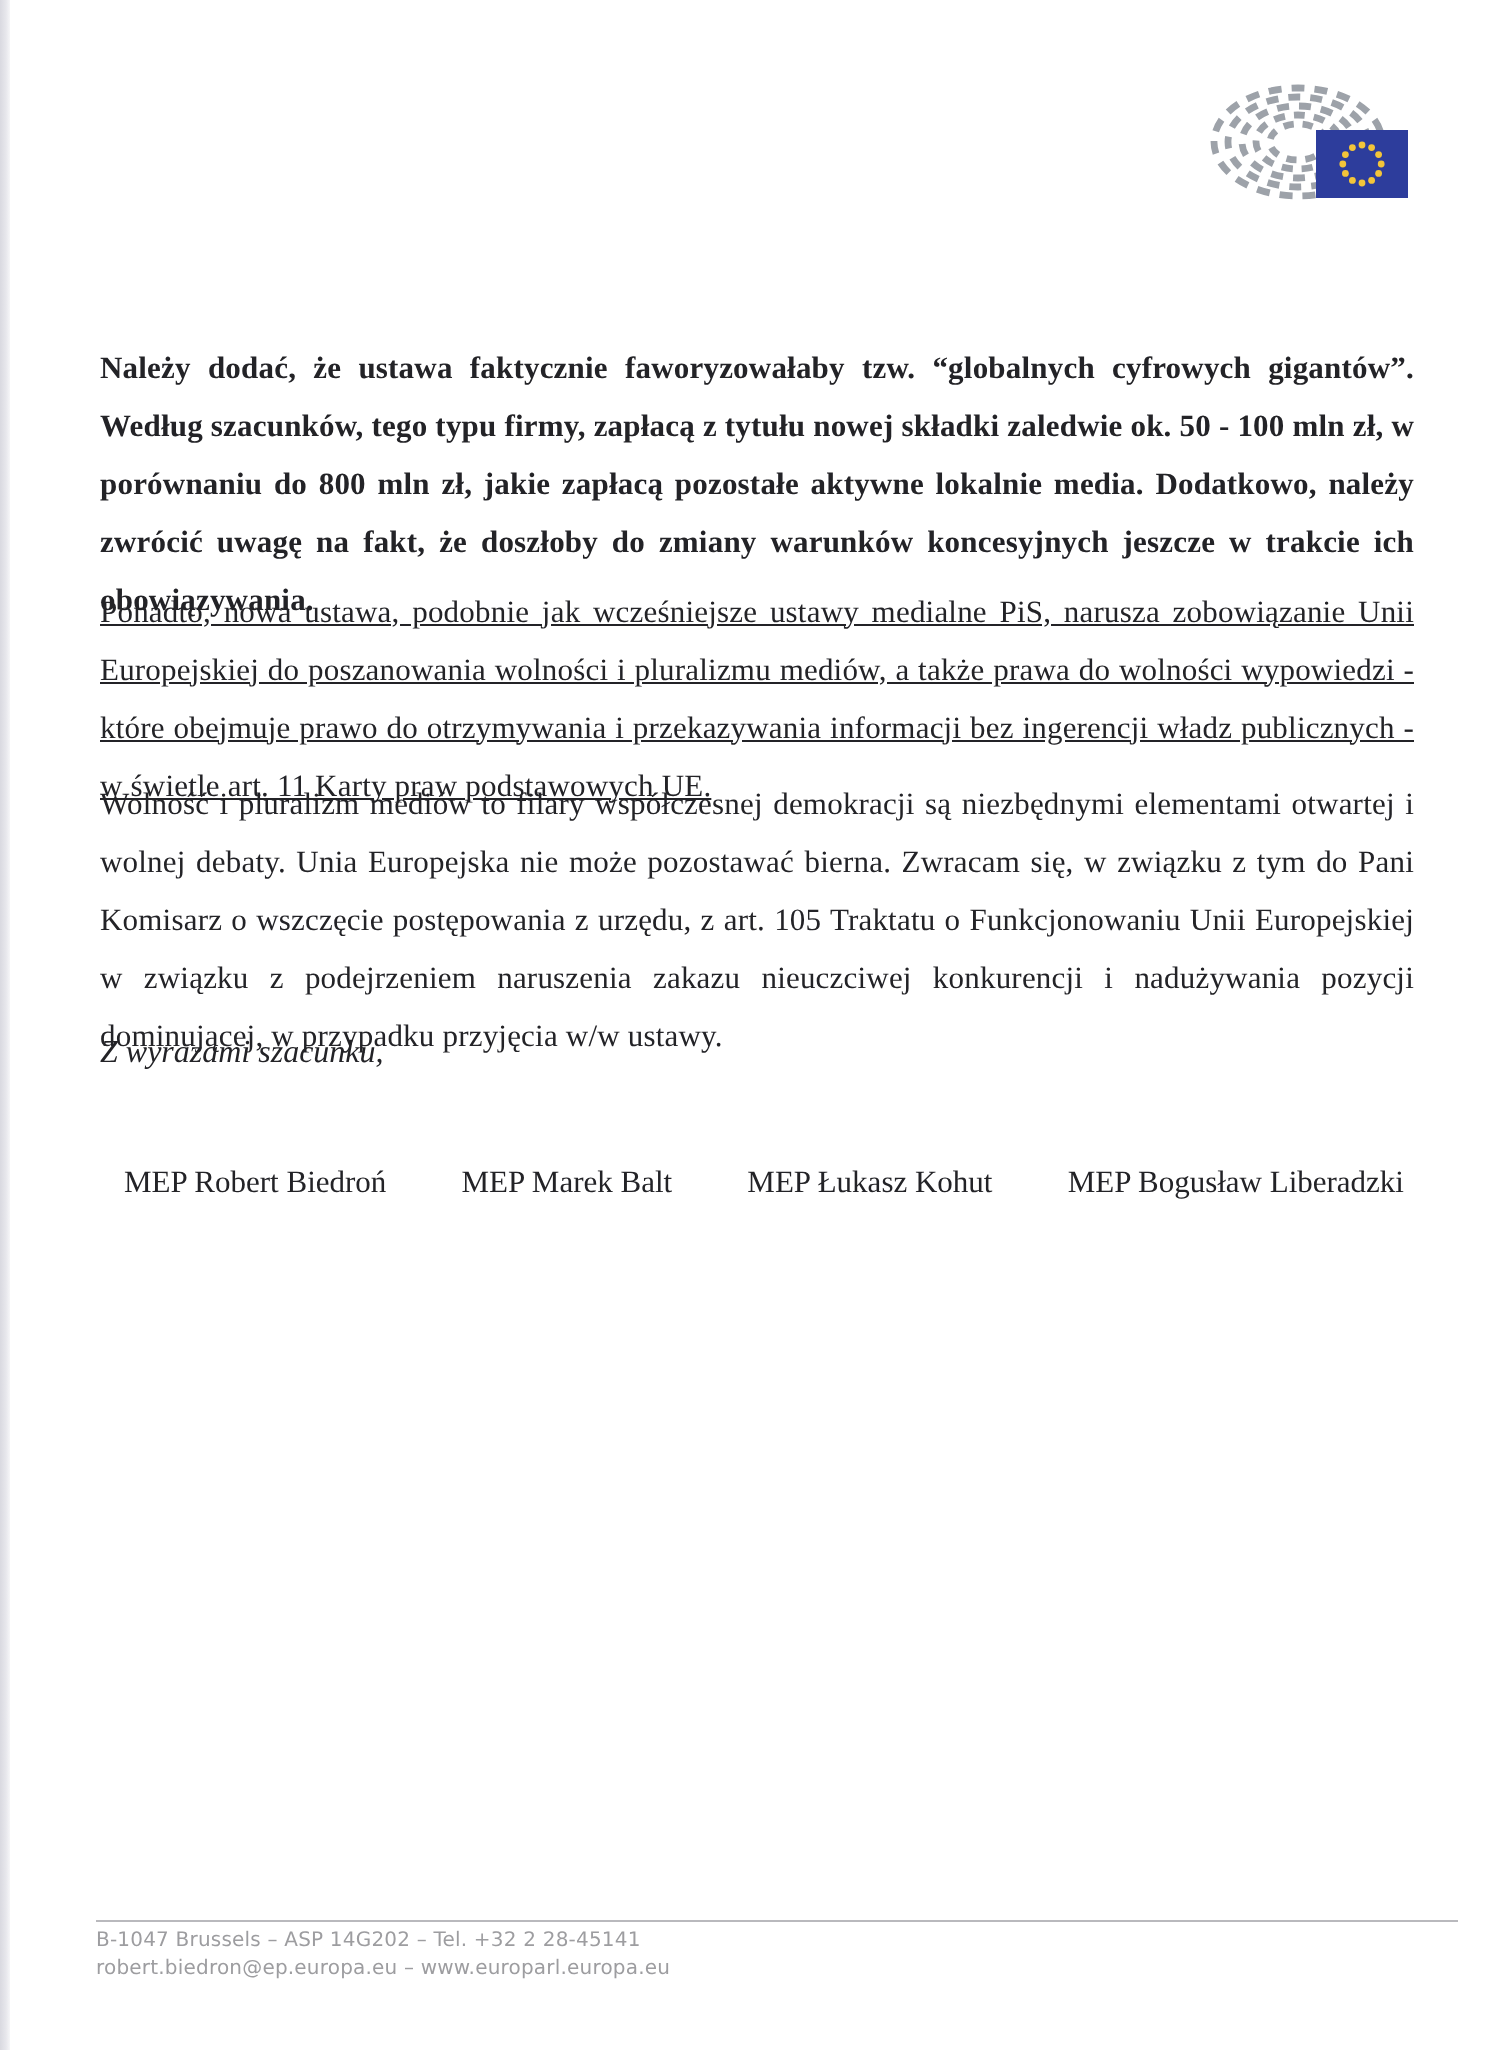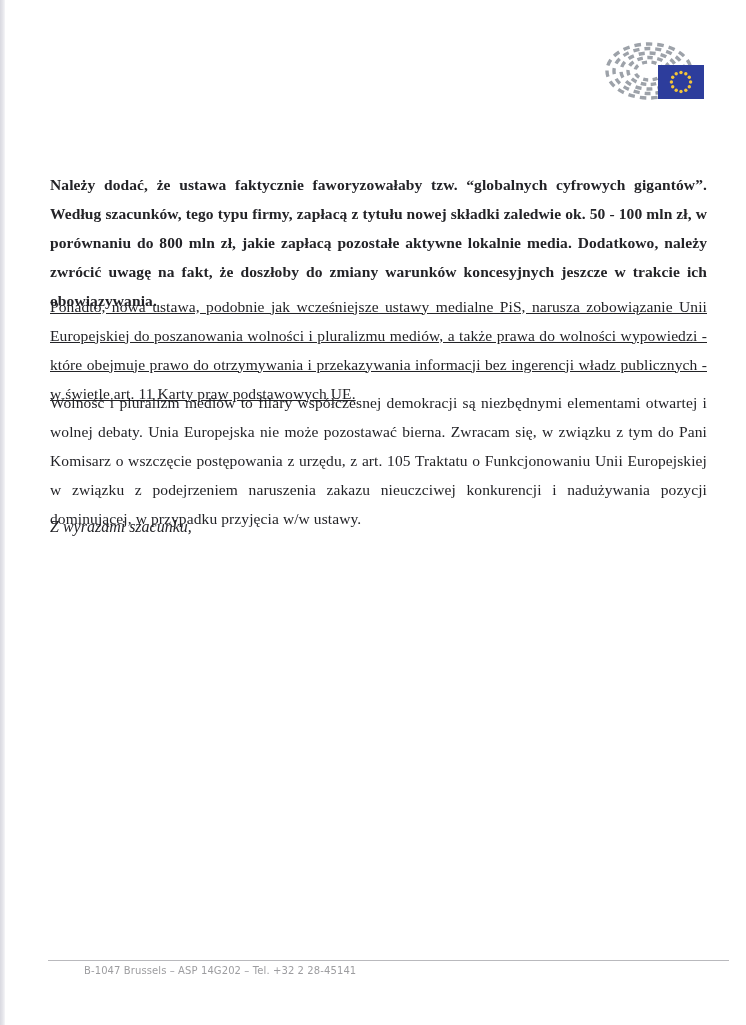--- a/index.html
+++ b/index.html
@@ -68,21 +68,21 @@
     top: 960px;
     width: 681px;
     border-top: 1px solid #b9b9bd;
     padding-top: 3px;
     font-family: "DejaVu Sans", sans-serif;
     font-size: 10px;
     line-height: 13.5px;
     color: #9d9da0;
     letter-spacing: 0.1px;
   }
-  .footer div { white-space: nowrap; margin-left: 36px; }
+  .footer div { white-space: nowrap; }
 </style>
 </head>
 <body>
 
 <div class="page">
 
   <div class="edge-strip"></div>
 
   <div class="logo">
     <svg width="122" height="82" viewBox="0 0 122 82">
@@ -119,18 +119,25 @@
   </div>
 
   <p class="para para-1">Należy dodać, że ustawa faktycznie faworyzowałaby tzw. “globalnych cyfrowych gigantów”. Według szacunków, tego typu firmy, zapłacą z tytułu nowej składki zaledwie ok. 50 - 100 mln zł, w porównaniu do 800 mln zł, jakie zapłacą pozostałe aktywne lokalnie media. Dodatkowo, należy zwrócić uwagę na fakt, że doszłoby do zmiany warunków koncesyjnych jeszcze w trakcie ich obowiązywania.</p>
 
   <p class="para para-2">Ponadto, nowa ustawa, podobnie jak wcześniejsze ustawy medialne PiS, narusza zobowiązanie Unii Europejskiej do poszanowania wolności i pluralizmu mediów, a także prawa do wolności wypowiedzi - które obejmuje prawo do otrzymywania i przekazywania informacji bez ingerencji władz publicznych - w świetle art. 11 Karty praw podstawowych UE.</p>
 
   <p class="para para-3">Wolność i pluralizm mediów to filary współczesnej demokracji są niezbędnymi elementami otwartej i wolnej debaty. Unia Europejska nie może pozostawać bierna. Zwracam się, w związku z tym do Pani Komisarz o wszczęcie postępowania z urzędu, z art. 105 Traktatu o Funkcjonowaniu Unii Europejskiej w związku z podejrzeniem naruszenia zakazu nieuczciwej konkurencji i nadużywania pozycji dominującej, w przypadku przyjęcia w/w ustawy.</p>
 
   <div class="closing">Z wyrazami szacunku,</div>
 
+  <div class="signatories">
+    <span>MEP Robert Biedroń</span>
+    <span>MEP Marek Balt</span>
+    <span>MEP Łukasz Kohut</span>
+    <span>MEP Bogusław Liberadzki</span>
+  </div>
 
   <div class="footer">
     <div>B-1047 Brussels – ASP 14G202 – Tel. +32 2 28-45141</div>
+    <div>robert.biedron@ep.europa.eu – www.europarl.europa.eu</div>
   </div>
 
 </div>
 
 </body></html>

